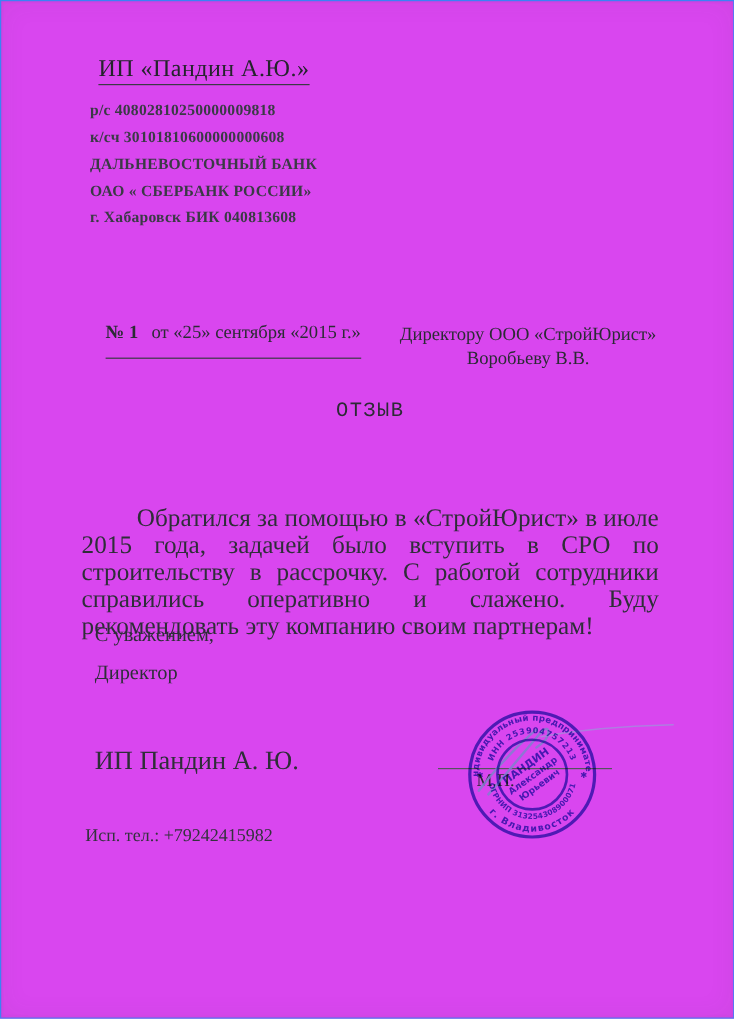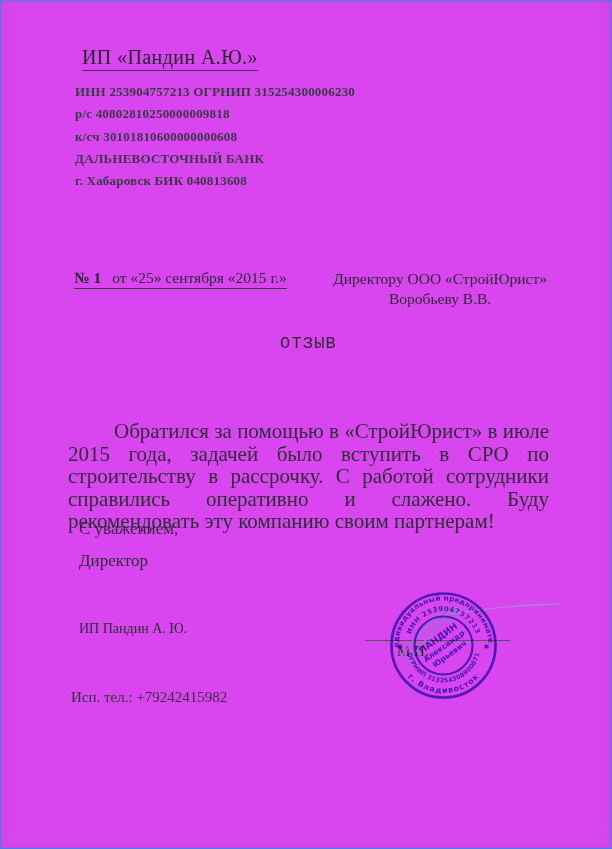--- a/index.html
+++ b/index.html
@@ -19,57 +19,57 @@
   .lh-title{
     left:81px;top:45px;
     font-size:20px;letter-spacing:.4px;color:#24242c;
     border-bottom:1.4px solid #3a3a44;padding-bottom:1px;
   }
   .lh-lines{
     left:74px;top:80px;
     font-size:13px;line-height:22.3px;font-weight:600;
     color:#3a3a45;letter-spacing:.2px;
   }
-  .ref-row{left:73px;top:268px;font-size:15.5px;color:#2b2b34;
-    border-bottom:1.3px solid #3a3a44;padding-bottom:1px;}
+  .ref-row{left:87px;top:268px;font-size:15.5px;color:#2b2b34;
+    border-bottom:1.3px solid #3a3a44;padding-bottom:11px;}
   .ref-num{font-weight:bold;margin-right:11px;}
   .addressee{right:64px;top:268px;text-align:center;font-size:15.5px;line-height:20px;color:#2b2b34;}
   .doc-heading{left:67px;top:333px;width:481px;text-align:center;
     font-size:17px;letter-spacing:1.2px;color:#2b2b34;font-family:Liberation Mono, monospace;}
   .body-par{
     left:67px;top:398px;width:481px;
     font-size:21px;line-height:22.6px;
     text-align:justify;text-align-last:left;text-indent:46px;
     color:#2e2e38;
   }
   .regards{left:78px;top:518px;font-size:17px;}
   .position{left:78px;top:550px;font-size:17px;text-align:center;}
-  .signatory{left:78px;top:620px;font-size:14px;}
+  .signatory{left:78px;top:620px;font-size:22px;}
   .phone{left:70px;top:688px;font-size:15px;color:#33333d;}
   .seal-mark{left:396px;top:642px;font-size:15px;color:#2a2a33;}
   .sig-line{left:364px;top:639px;width:145px;height:0;border-top:1.5px solid #54545e;}
   .sig-svg{left:390px;top:595px;width:180px;height:70px;}
   .stamp-svg{
     left:384px;top:586px;width:117px;height:117px;
     mix-blend-mode:multiply;opacity:.9;
   }
   .stamp-svg text{font-family:"DejaVu Sans","Liberation Sans",sans-serif;font-weight:700;}
 </style>
 </head>
 <body>
 
 <div class="page">
 
   <div class="abs lh-title">ИП «Пандин А.Ю.»</div>
 
   <div class="abs lh-lines">
-    <div>ИНН 253904757213 ОГРНИП 315254300006230</div>
     <div>р/с 40802810250000009818</div>
     <div>к/сч 30101810600000000608</div>
     <div>ДАЛЬНЕВОСТОЧНЫЙ БАНК</div>
+    <div>ОАО « СБЕРБАНК РОССИИ»</div>
     <div>г. Хабаровск БИК 040813608</div>
   </div>
 
   <div class="abs ref-row">
     <span class="ref-num">№ 1</span><span>от «25» сентября «2015 г.»</span>
   </div>
 
   <div class="abs addressee">
     <div>Директору ООО «СтройЮрист»</div>
     <div>Воробьеву В.В.</div>

